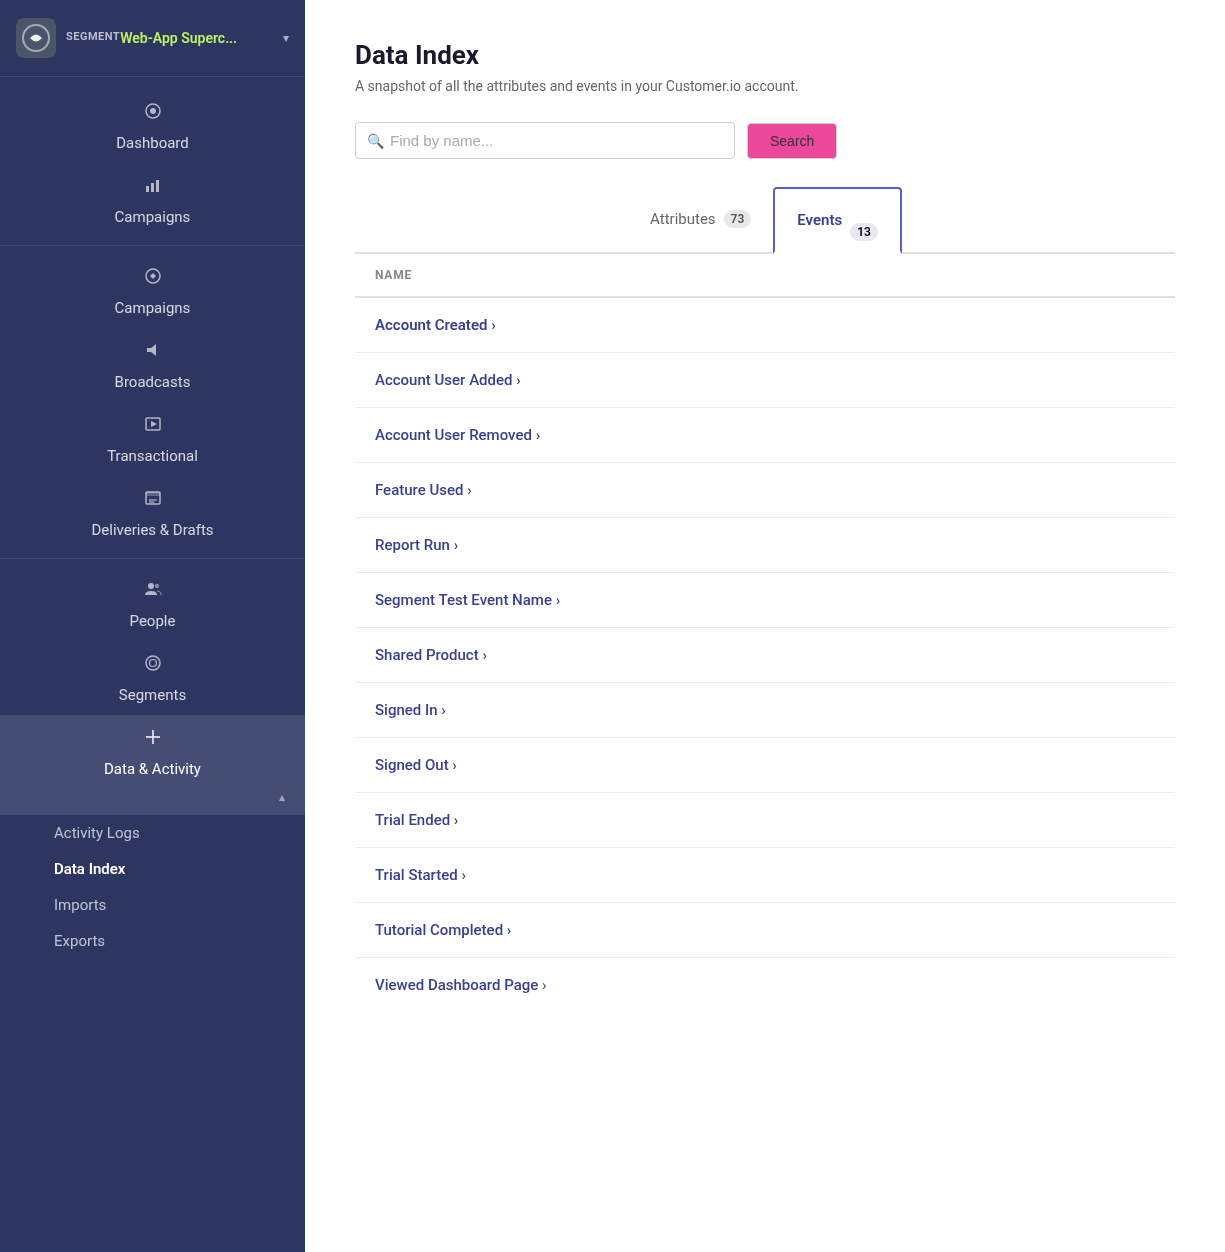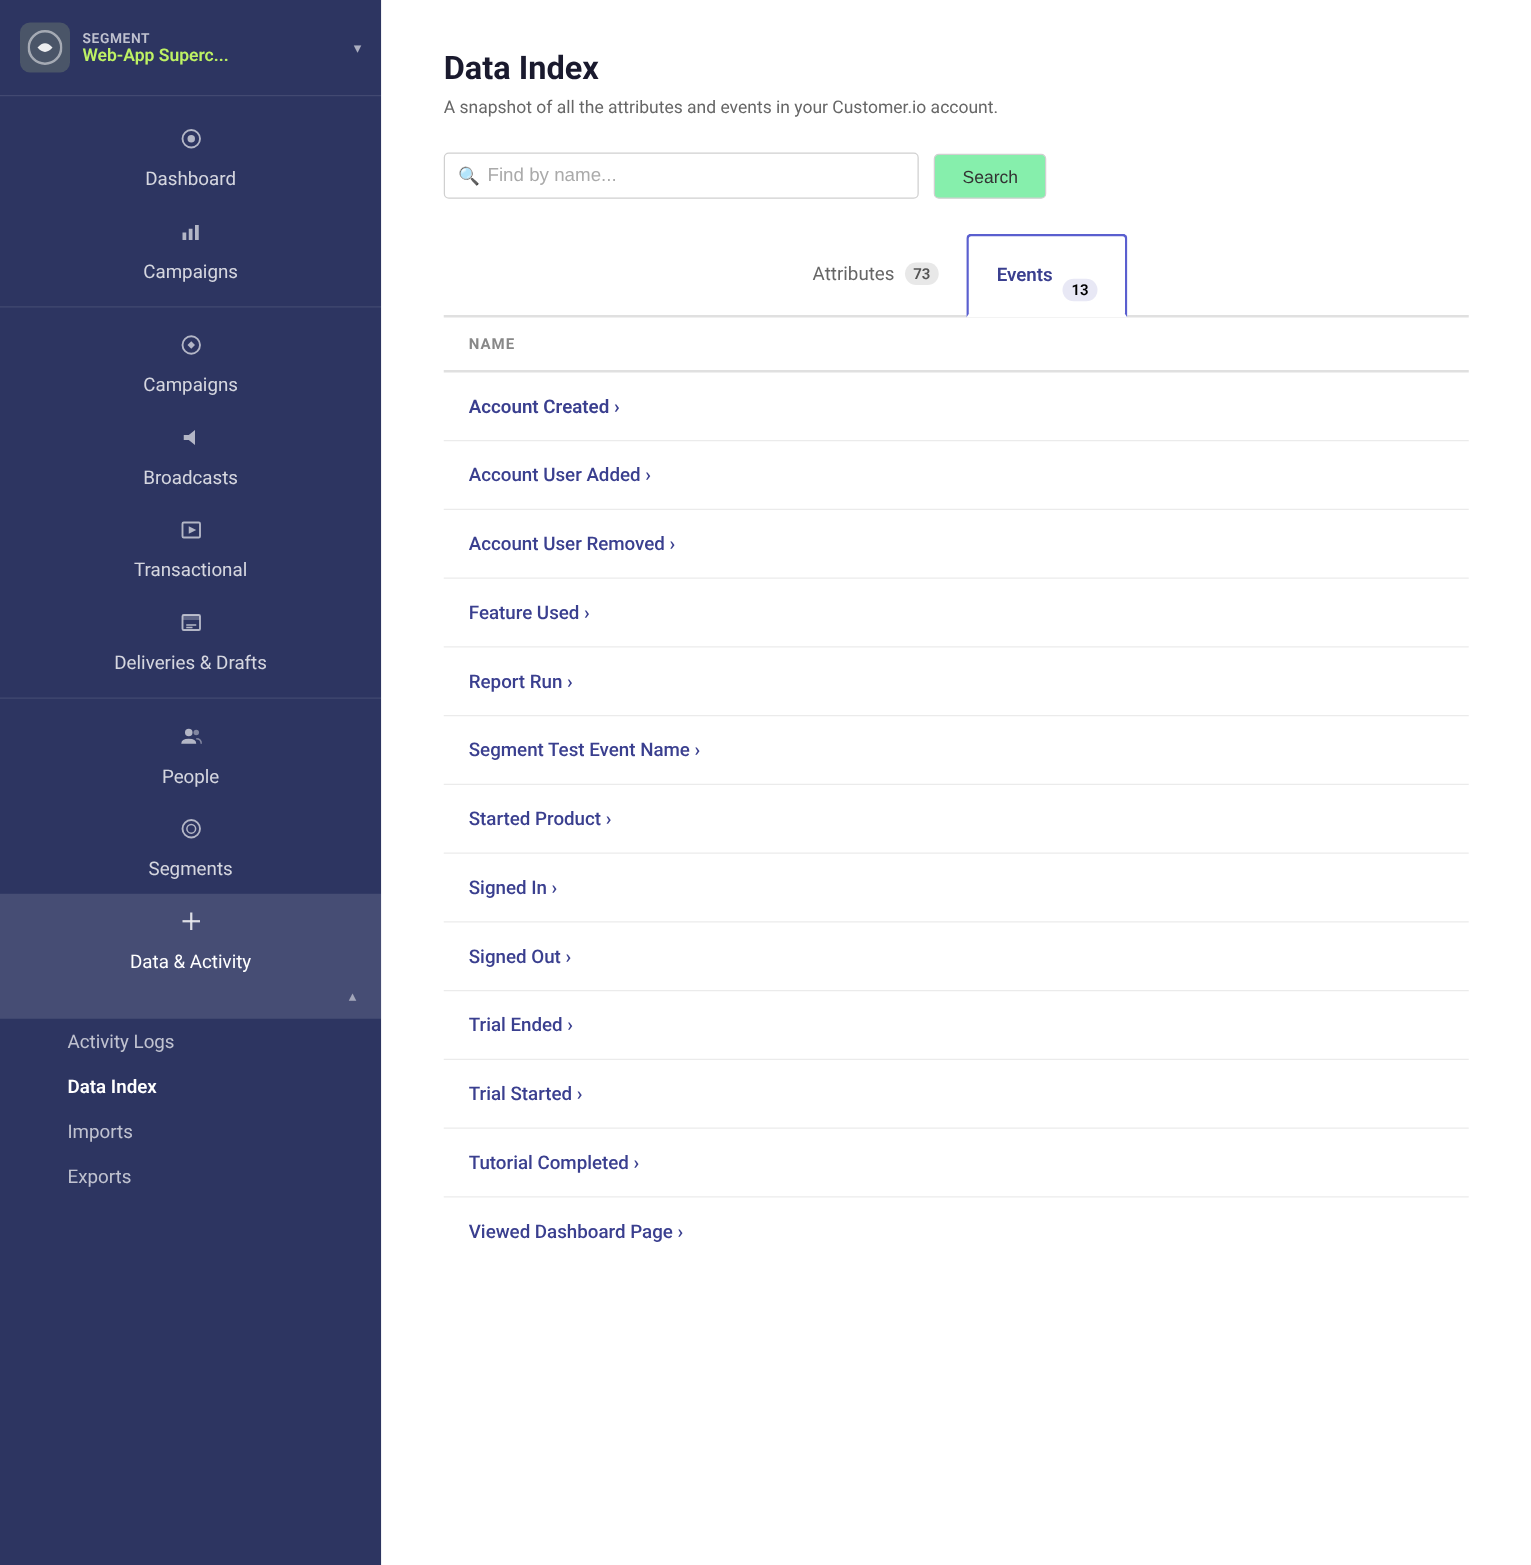--- a/index.html
+++ b/index.html
@@ -40,21 +40,20 @@
       align-items: center;
       justify-content: center;
       font-size: 20px;
       font-weight: bold;
       color: #fff;
       flex-shrink: 0;
     }
 
     .sidebar-header-text {
       display: flex;
-      flex-direction: column;
     }
 
     .sidebar-app-name {
       font-size: 11px;
       font-weight: 600;
       color: rgba(255,255,255,0.7);
       text-transform: uppercase;
       letter-spacing: 0.5px;
     }
 
@@ -189,21 +188,21 @@
       outline: none;
       background: #fff;
     }
 
     .search-input::placeholder {
       color: #aaa;
     }
 
     .search-button {
       padding: 9px 22px;
-      background: #86efac;
+      background: #ec4899;
       border: 1px solid #d0d0d0;
       border-radius: 4px;
       font-size: 14px;
       color: #333;
       cursor: pointer;
       font-weight: 500;
     }
 
     
     .tabs-row {
@@ -472,21 +471,21 @@
         <tr class="table-row">
           <td><a href="#" class="event-link">Feature Used ›</a></td>
         </tr>
         <tr class="table-row">
           <td><a href="#" class="event-link">Report Run ›</a></td>
         </tr>
         <tr class="table-row">
           <td><a href="#" class="event-link">Segment Test Event Name ›</a></td>
         </tr>
         <tr class="table-row">
-          <td><a href="#" class="event-link">Started Product ›</a></td>
+          <td><a href="#" class="event-link">Shared Product ›</a></td>
         </tr>
         <tr class="table-row">
           <td><a href="#" class="event-link">Signed In ›</a></td>
         </tr>
         <tr class="table-row">
           <td><a href="#" class="event-link">Signed Out ›</a></td>
         </tr>
         <tr class="table-row">
           <td><a href="#" class="event-link">Trial Ended ›</a></td>
         </tr>

